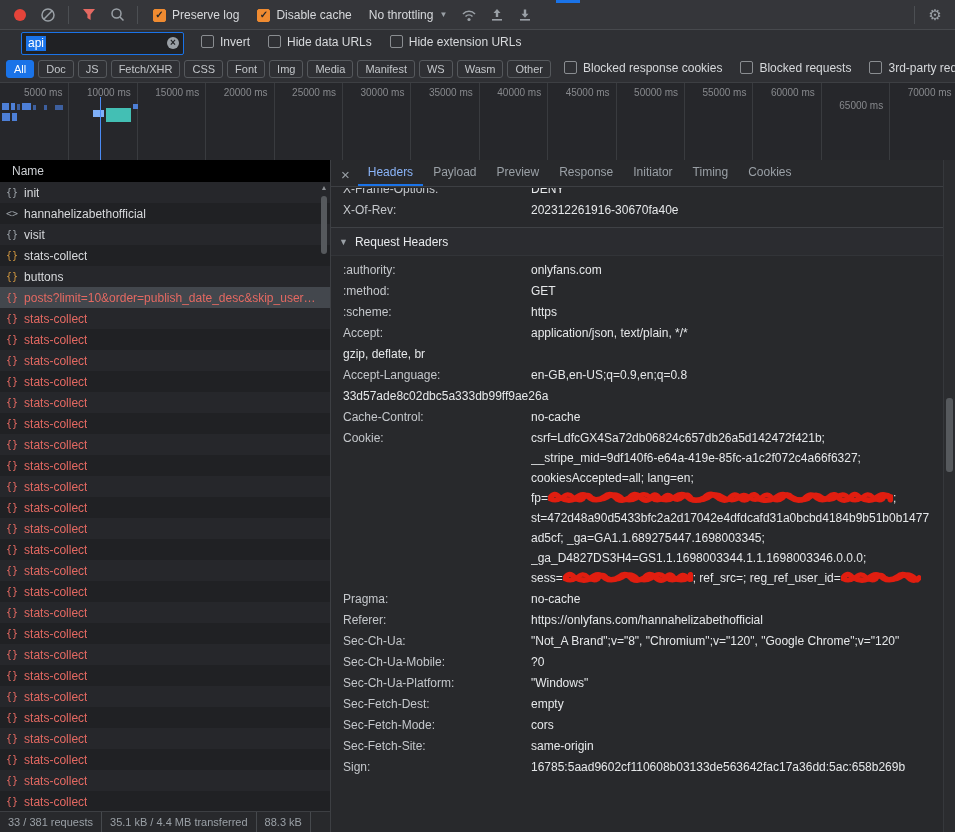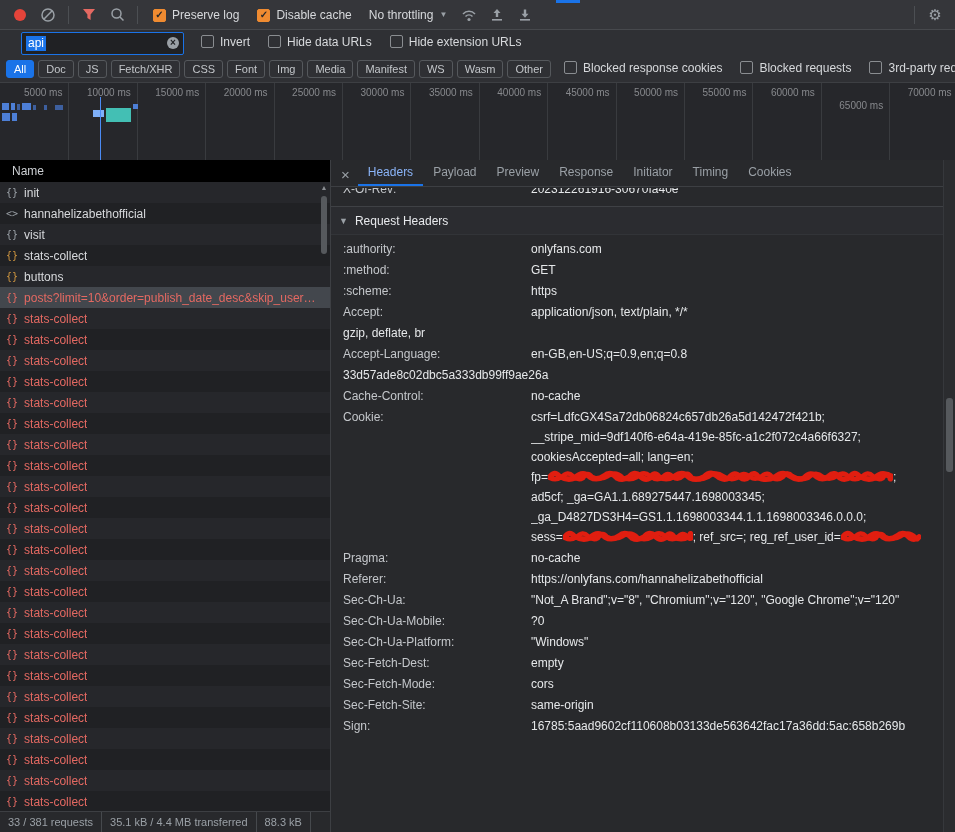--- a/index.html
+++ b/index.html
@@ -384,20 +384,26 @@
           <span class="dtab">Preview</span>
           <span class="dtab">Response</span>
           <span class="dtab">Initiator</span>
           <span class="dtab">Timing</span>
           <span class="dtab">Cookies</span>
         </div>
       <div class="dcontent">
         <div class="dscroll">
           <div id="gen-rows">
               <div class="drow">
+                <span class="dname">X-Frame-Options:</span>
+                <div class="dval">
+                  <div class="vline">DENY</div>
+                </div>
+              </div>
+              <div class="drow">
                 <span class="dname">X-Of-Rev:</span>
                 <div class="dval">
                   <div class="vline">202312261916-30670fa40e</div>
                 </div>
               </div>
             </div>
           <div class="sectdiv"></div>
           <div class="secthead">
             <span class="tri">▼</span>
             <span>Request Headers</span>
@@ -452,20 +458,21 @@
               <div class="drow">
                 <span class="dname">Cookie:</span>
                 <div class="dval">
                   <div class="vline">csrf=LdfcGX4Sa72db06824c657db26a5d142472f421b;</div>
                   <div class="vline">__stripe_mid=9df140f6-e64a-419e-85fc-a1c2f072c4a66f6327;</div>
                   <div class="vline">cookiesAccepted=all; lang=en;</div>
                   <div class="vline"><span>fp=</span><svg width="345" height="15" class="redact">
                       <path d="M2 8 Q6.5 1.5 11 7 Q19 12 27 9 Q34.5 1.5 42 8 Q49 12 56 7 Q62.5 1.5 69 9 Q75 12 81 8 Q86.5 1.5 92 7 Q97 12 102 9 Q106.5 1.5 111 8 Q119 12 127 7 Q134.5 1.5 142 9 Q149 12 156 8 Q162.5 1.5 169 7 Q175 12 181 9 Q186.5 1.5 192 8 Q197 12 202 7 Q206.5 1.5 211 9 Q219 12 227 8 Q234.5 1.5 242 7 Q249 12 256 9 Q262.5 1.5 269 8 Q275 12 281 7 Q286.5 1.5 292 9 Q297 12 302 8 Q306.5 1.5 311 7 Q319 12 327 9 Q334.5 1.5 342 8 Q342.5 12 343 7" fill="none" stroke="#e01e10" stroke-width="5.5" stroke-linecap="round"></path>
                       <path d="M2 9 Q8 12 14 8 Q19.5 1.5 25 7 Q30 12 35 9 Q39.5 1.5 44 8 Q52 12 60 7 Q67.5 1.5 75 9 Q82 12 89 8 Q95.5 1.5 102 7 Q108 12 114 9 Q119.5 1.5 125 8 Q130 12 135 7 Q139.5 1.5 144 9 Q152 12 160 8 Q167.5 1.5 175 7 Q182 12 189 9 Q195.5 1.5 202 8 Q208 12 214 7 Q219.5 1.5 225 9 Q230 12 235 8 Q239.5 1.5 244 7 Q252 12 260 9 Q267.5 1.5 275 8 Q282 12 289 7 Q295.5 1.5 302 9 Q308 12 314 8 Q319.5 1.5 325 7 Q330 12 335 9 Q339 1.5 343 8" fill="none" stroke="#e01e10" stroke-width="4.5" stroke-linecap="round"></path>
                     </svg><span>;</span></div>
+                  <div class="vline">st=472d48a90d5433bfc2a2d17042e4dfdcafd31a0bcbd4184b9b51b0b1477</div>
                   <div class="vline">ad5cf; _ga=GA1.1.689275447.1698003345;</div>
                   <div class="vline">_ga_D4827DS3H4=GS1.1.1698003344.1.1.1698003346.0.0.0;</div>
                   <div class="vline"><span>sess=</span><svg width="130" height="15" class="redact">
                       <path d="M2 8 Q6.5 1.5 11 7 Q19 12 27 9 Q34.5 1.5 42 8 Q49 12 56 7 Q62.5 1.5 69 9 Q75 12 81 8 Q86.5 1.5 92 7 Q97 12 102 9 Q106.5 1.5 111 8 Q119 12 127 7 Q127.5 1.5 128 9" fill="none" stroke="#e01e10" stroke-width="5.5" stroke-linecap="round"></path>
                       <path d="M2 9 Q8 12 14 8 Q19.5 1.5 25 7 Q30 12 35 9 Q39.5 1.5 44 8 Q52 12 60 7 Q67.5 1.5 75 9 Q82 12 89 8 Q95.5 1.5 102 7 Q108 12 114 9 Q119.5 1.5 125 8 Q126.5 12 128 7" fill="none" stroke="#e01e10" stroke-width="4.5" stroke-linecap="round"></path>
                     </svg><span>; ref_src=; reg_ref_user_id=</span><svg width="80" height="15" class="redact">
                       <path d="M2 8 Q6.5 1.5 11 7 Q19 12 27 9 Q34.5 1.5 42 8 Q49 12 56 7 Q62.5 1.5 69 9 Q73.5 12 78 8" fill="none" stroke="#e01e10" stroke-width="5.5" stroke-linecap="round"></path>
                       <path d="M2 9 Q8 12 14 8 Q19.5 1.5 25 7 Q30 12 35 9 Q39.5 1.5 44 8 Q52 12 60 7 Q67.5 1.5 75 9 Q76.5 12 78 8" fill="none" stroke="#e01e10" stroke-width="4.5" stroke-linecap="round"></path>
                     </svg></div>
                 </div>

